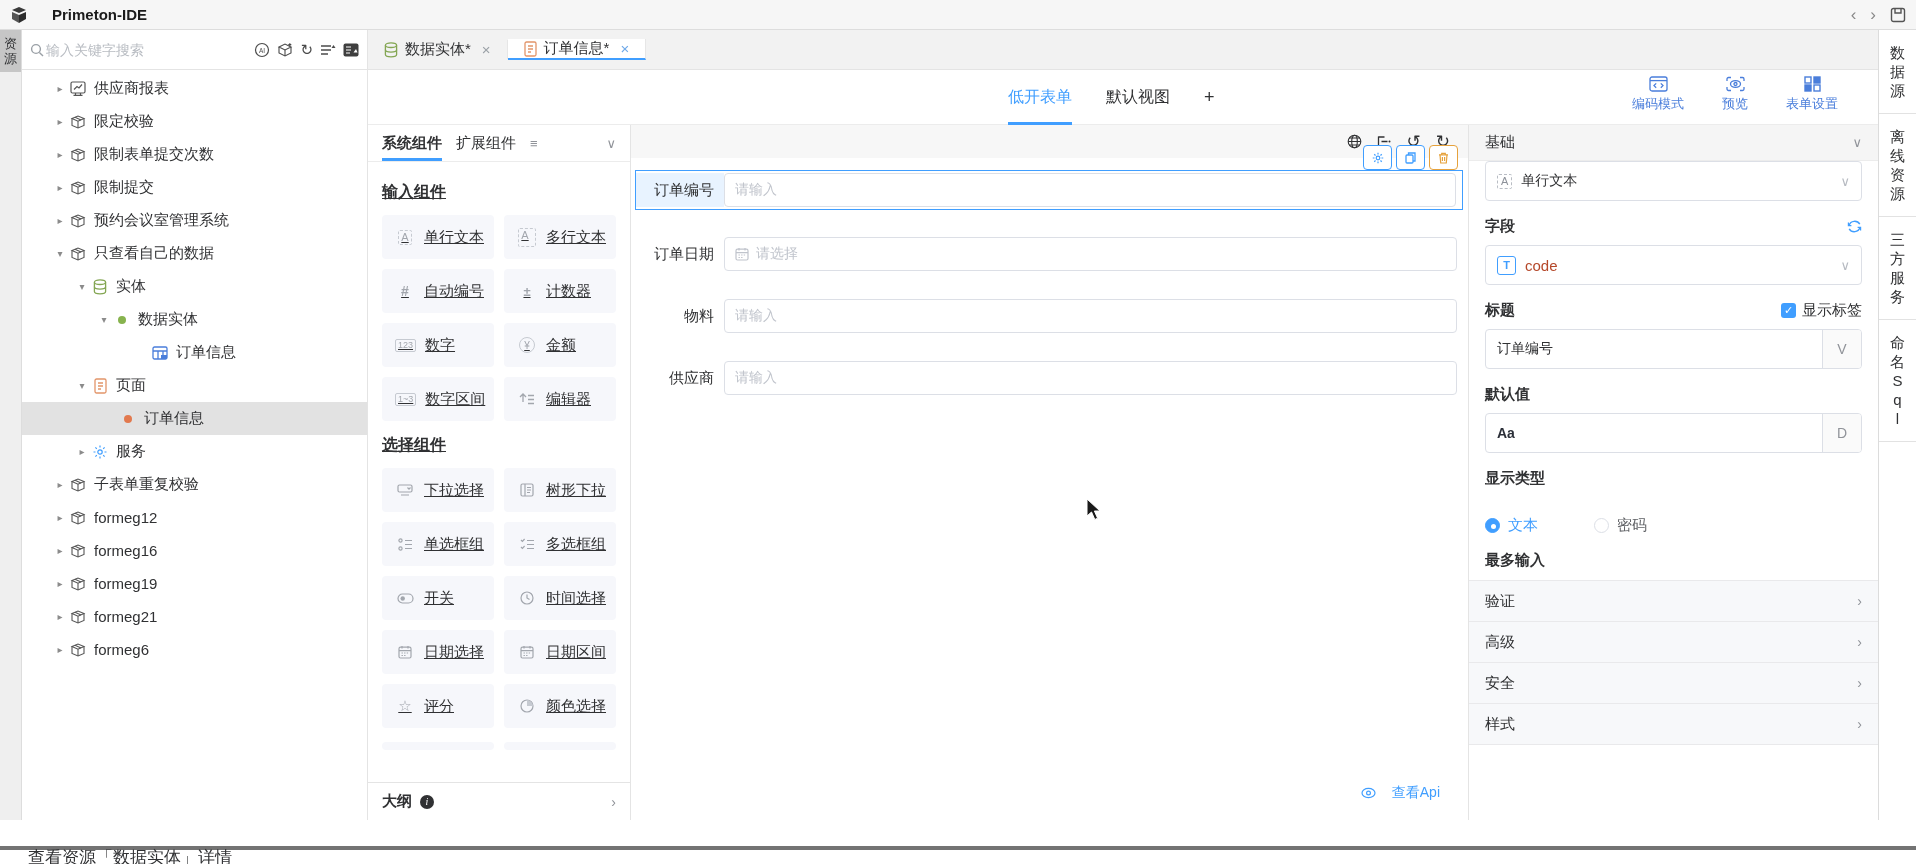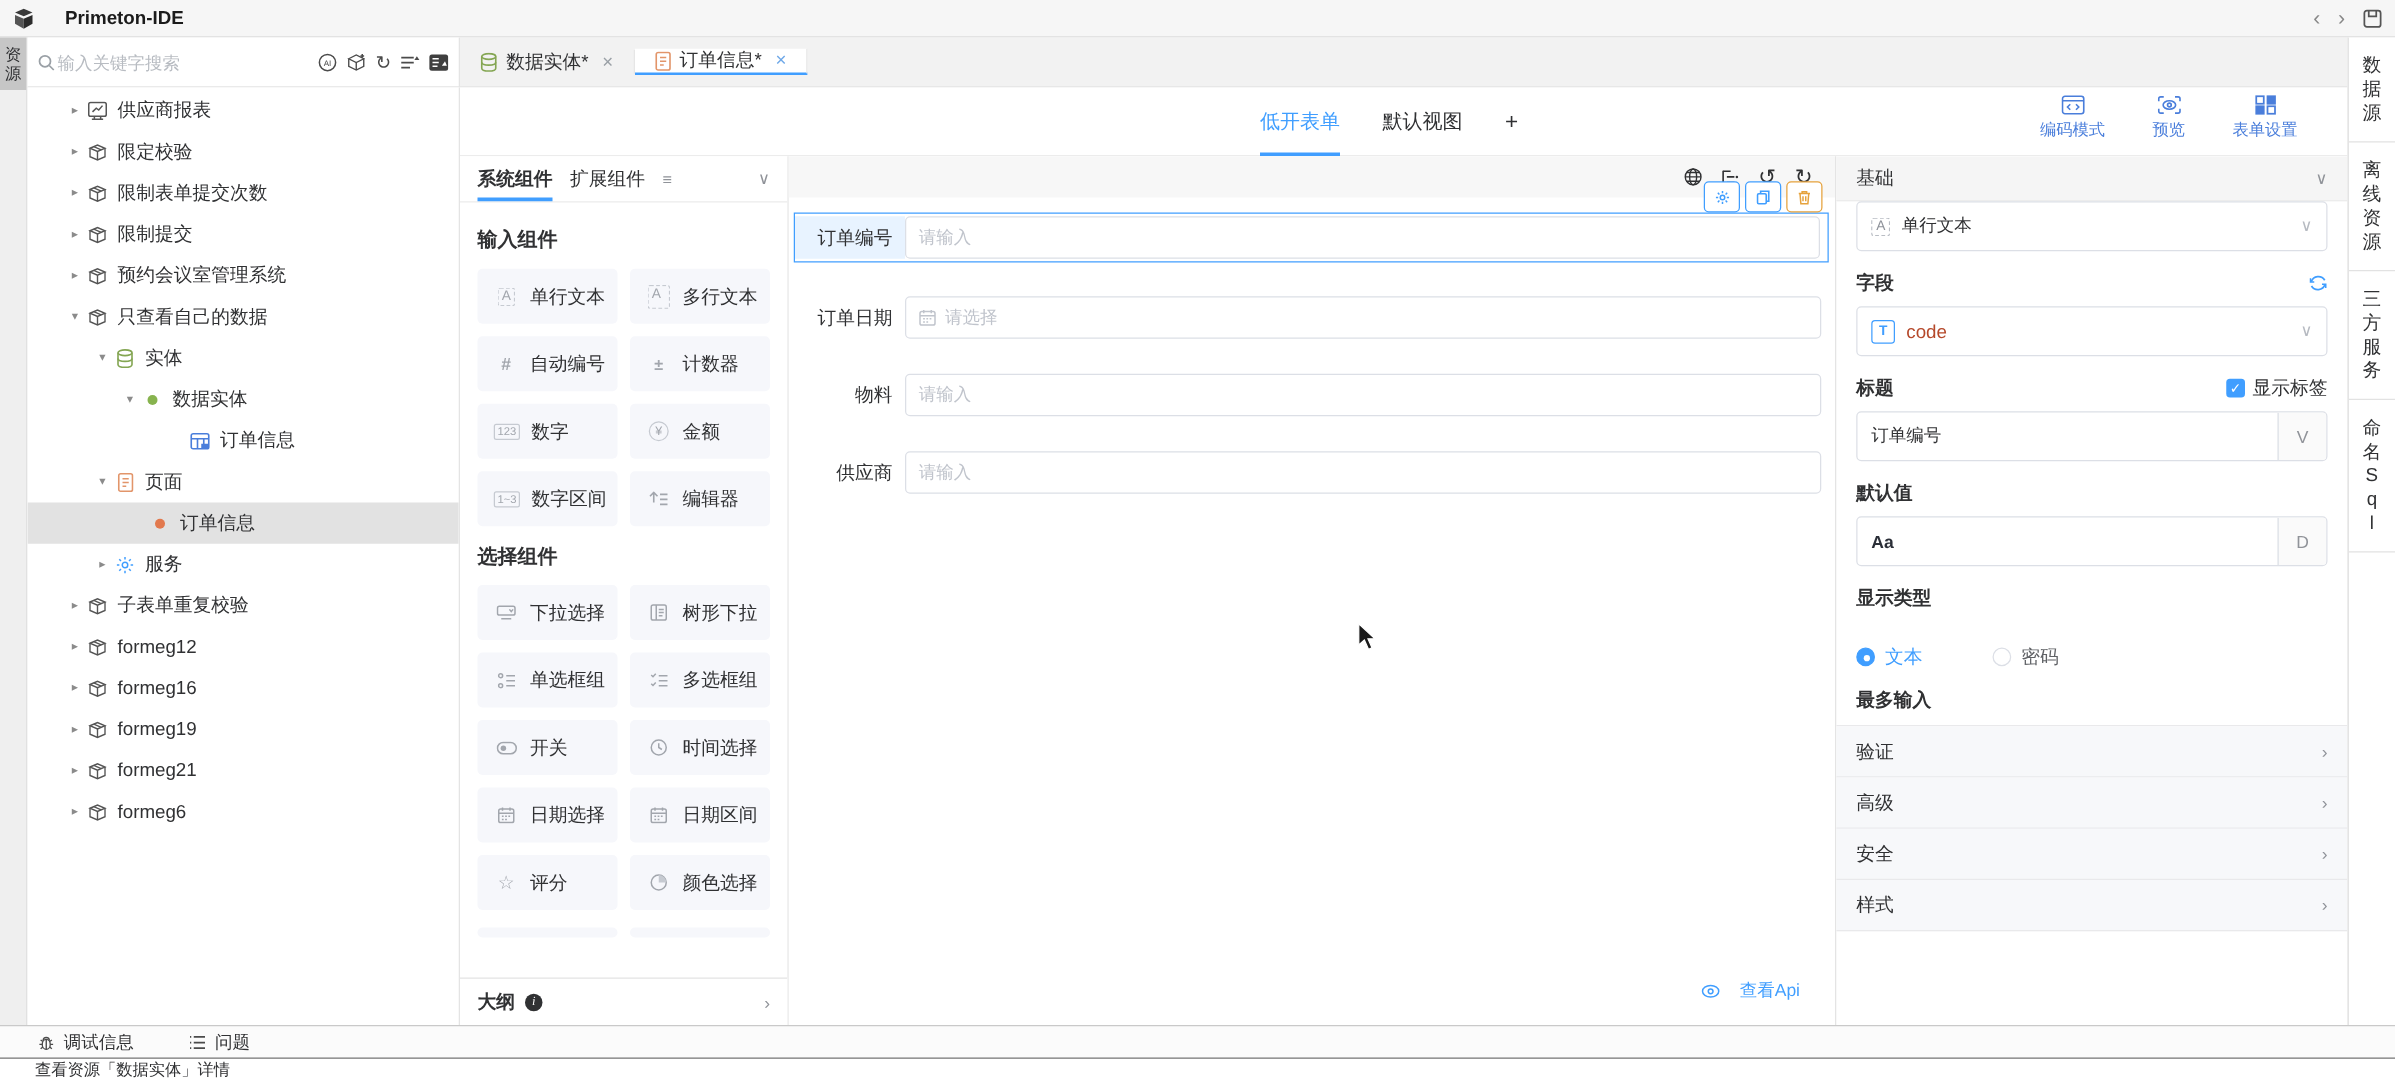--- a/index.html
+++ b/index.html
@@ -46,21 +46,21 @@
   .haction{display:flex;flex-direction:column;align-items:center;gap:3px;color:#4a7edb;font-size:13px;}
 
   
   #palette{left:368px;top:125px;width:263px;height:695px;background:#fff;border-right:1px solid #e4e4e4;box-sizing:border-box;overflow:hidden;}
   #palette-tabs{height:36px;display:flex;align-items:center;padding:0 14px;border-bottom:1px solid #ececec;gap:14px;}
   .ptab{font-size:15px;color:#303133;height:36px;display:flex;align-items:center;position:relative;}
   .ptab.active{font-weight:700;text-align:center;}
   .ptab.active:after{content:"";position:absolute;left:0;right:0;bottom:0;height:3px;background:#409eff;}
   #palette-tabs .pmenu{color:#909399;font-size:13px;}
   #palette-tabs .pchev{margin-left:auto;color:#909399;font-size:13px;}
-  #palette-body{padding:12px 14px 0 14px;height:596px;overflow:hidden;box-sizing:border-box;}
+  #palette-body{padding:12px 14px 0 14px;height:596px;overflow:hidden;box-sizing:border-box;text-decoration:underline;}
   .psec-title{font-size:16px;font-weight:700;color:#303133;margin:8px 0 12px 0;}
   .pgrid{display:grid;grid-template-columns:1fr 1fr;gap:10px;margin-bottom:14px;}
   .pal-item{background:#f6f7fb;border-radius:4px;height:44px;display:flex;align-items:center;padding:0 0 0 13px;
             font-size:15px;color:#303133;gap:9px;overflow:hidden;white-space:nowrap;}
   .pal-item.cut{height:8px;}
   .pic{min-width:20px;display:inline-flex;justify-content:center;align-items:center;color:#a2a6ad;font-size:13px;}
   .pic .bx{border:1px solid #c6cad1;border-radius:2px;font-size:9px;line-height:11px;padding:0 2px;color:#a2a6ad;}
   .pic .bx.dash{border-style:dashed;font-size:11px;line-height:13px;}
   .pic .circ{border:1px solid #c6cad1;border-radius:50%;width:14px;height:14px;font-size:10px;display:flex;align-items:center;justify-content:center;}
   #palette-footer{position:absolute;left:0;bottom:0;width:100%;height:38px;border-top:1px solid #e4e4e4;background:#fff;
@@ -118,22 +118,22 @@
 
   
   #right-strip{left:1878px;top:30px;width:38px;height:790px;background:#fff;border-left:1px solid #dcdcdc;box-sizing:border-box;}
   .rtab{display:flex;flex-direction:column;align-items:center;padding:13px 0;border-bottom:1px solid #e2e2e2;
         font-size:15px;color:#303133;line-height:19px;}
 
   
   #bottom-bar{left:0;top:820px;width:1916px;height:26px;background:#fbfbfb;border-top:1px solid #c9c9c9;
               box-sizing:border-box;display:flex;align-items:center;padding-left:30px;gap:44px;}
   .btab{display:flex;align-items:center;gap:7px;font-size:14px;color:#303133;}
-  #status-bar{left:0;top:846px;width:1916px;height:18px;background:#fff;border-top:1px solid #737373;
-              box-sizing:border-box;display:flex;align-items:center;padding-left:28px;font-size:13px;color:#303133;}
+  #status-bar{left:0;top:846px;width:1916px;height:18px;background:#fff;border-top:4px solid #737373;
+              box-sizing:border-box;display:flex;align-items:center;padding-left:28px;font-size:17px;color:#303133;}
 
   
   #left-tree{left:22px;top:70px;width:346px;height:750px;background:#fff;border-right:1px solid #e4e4e4;box-sizing:border-box;overflow:hidden;padding-top:2px;}
   .trow{height:33px;display:flex;align-items:center;font-size:15px;color:#303133;box-sizing:border-box;white-space:nowrap;}
   .trow.selected{background:#e2e2e2;}
   .trow .arrow{width:16px;color:#8b8b8b;font-size:10px;flex:none;text-align:center;}
   .trow .ticn{width:20px;flex:none;display:flex;justify-content:center;margin-right:6px;}
   .dot{width:8px;height:8px;border-radius:50%;display:inline-block;}
 
   #cursor{left:1086px;top:498px;pointer-events:none;}
@@ -834,41 +834,20 @@
       </div>
       <div class="rtab">
         <span>命</span>
         <span>名</span>
         <span>S</span>
         <span>q</span>
         <span>l</span>
       </div>
     </div>
 
-  <div id="bottom-bar" class="abs">
-      <span class="btab">
-     <span>
-          <svg width="14" height="14" viewBox="0 0 14 14" fill="none" stroke="#4b4b4b" stroke-width="1.1">
-            <ellipse cx="7" cy="8.5" rx="3.2" ry="4"></ellipse>
-            <path d="M4.5 5.5a2.5 2.5 0 0 1 5 0"></path>
-            <path d="M7 5v7.5M1.5 8.5h2.3M10.2 8.5h2.3M2.5 5l1.8 1.2M11.5 5L9.7 6.2M2.5 12l1.8-1.4M11.5 12l-1.8-1.4"></path>
-          </svg>
-        </span>
-     <span>调试信息</span>
-   </span>
-      <span class="btab">
-     <span>
-          <svg width="14" height="12" viewBox="0 0 14 12" stroke="#4b4b4b" stroke-width="1.4">
-            <path d="M4 1.5h9M4 6h9M4 10.5h9"></path>
-            <path d="M1 1.5h1M1 6h1M1 10.5h1"></path>
-          </svg>
-        </span>
-     <span>问题</span>
-   </span>
-    </div>
 
   <div id="status-bar" class="abs">
     <span>查看资源「数据实体」详情</span>
   </div>
 
   <svg id="cursor" class="abs" width="20" height="24" viewBox="0 0 20 24">
     <polygon points="1,1 1,18 5.5,14 8.8,21.5 11.6,20.2 8.4,13 14,13" fill="#1a1a1a" stroke="#fff" stroke-width="1"></polygon>
   </svg>
 </div>
 

